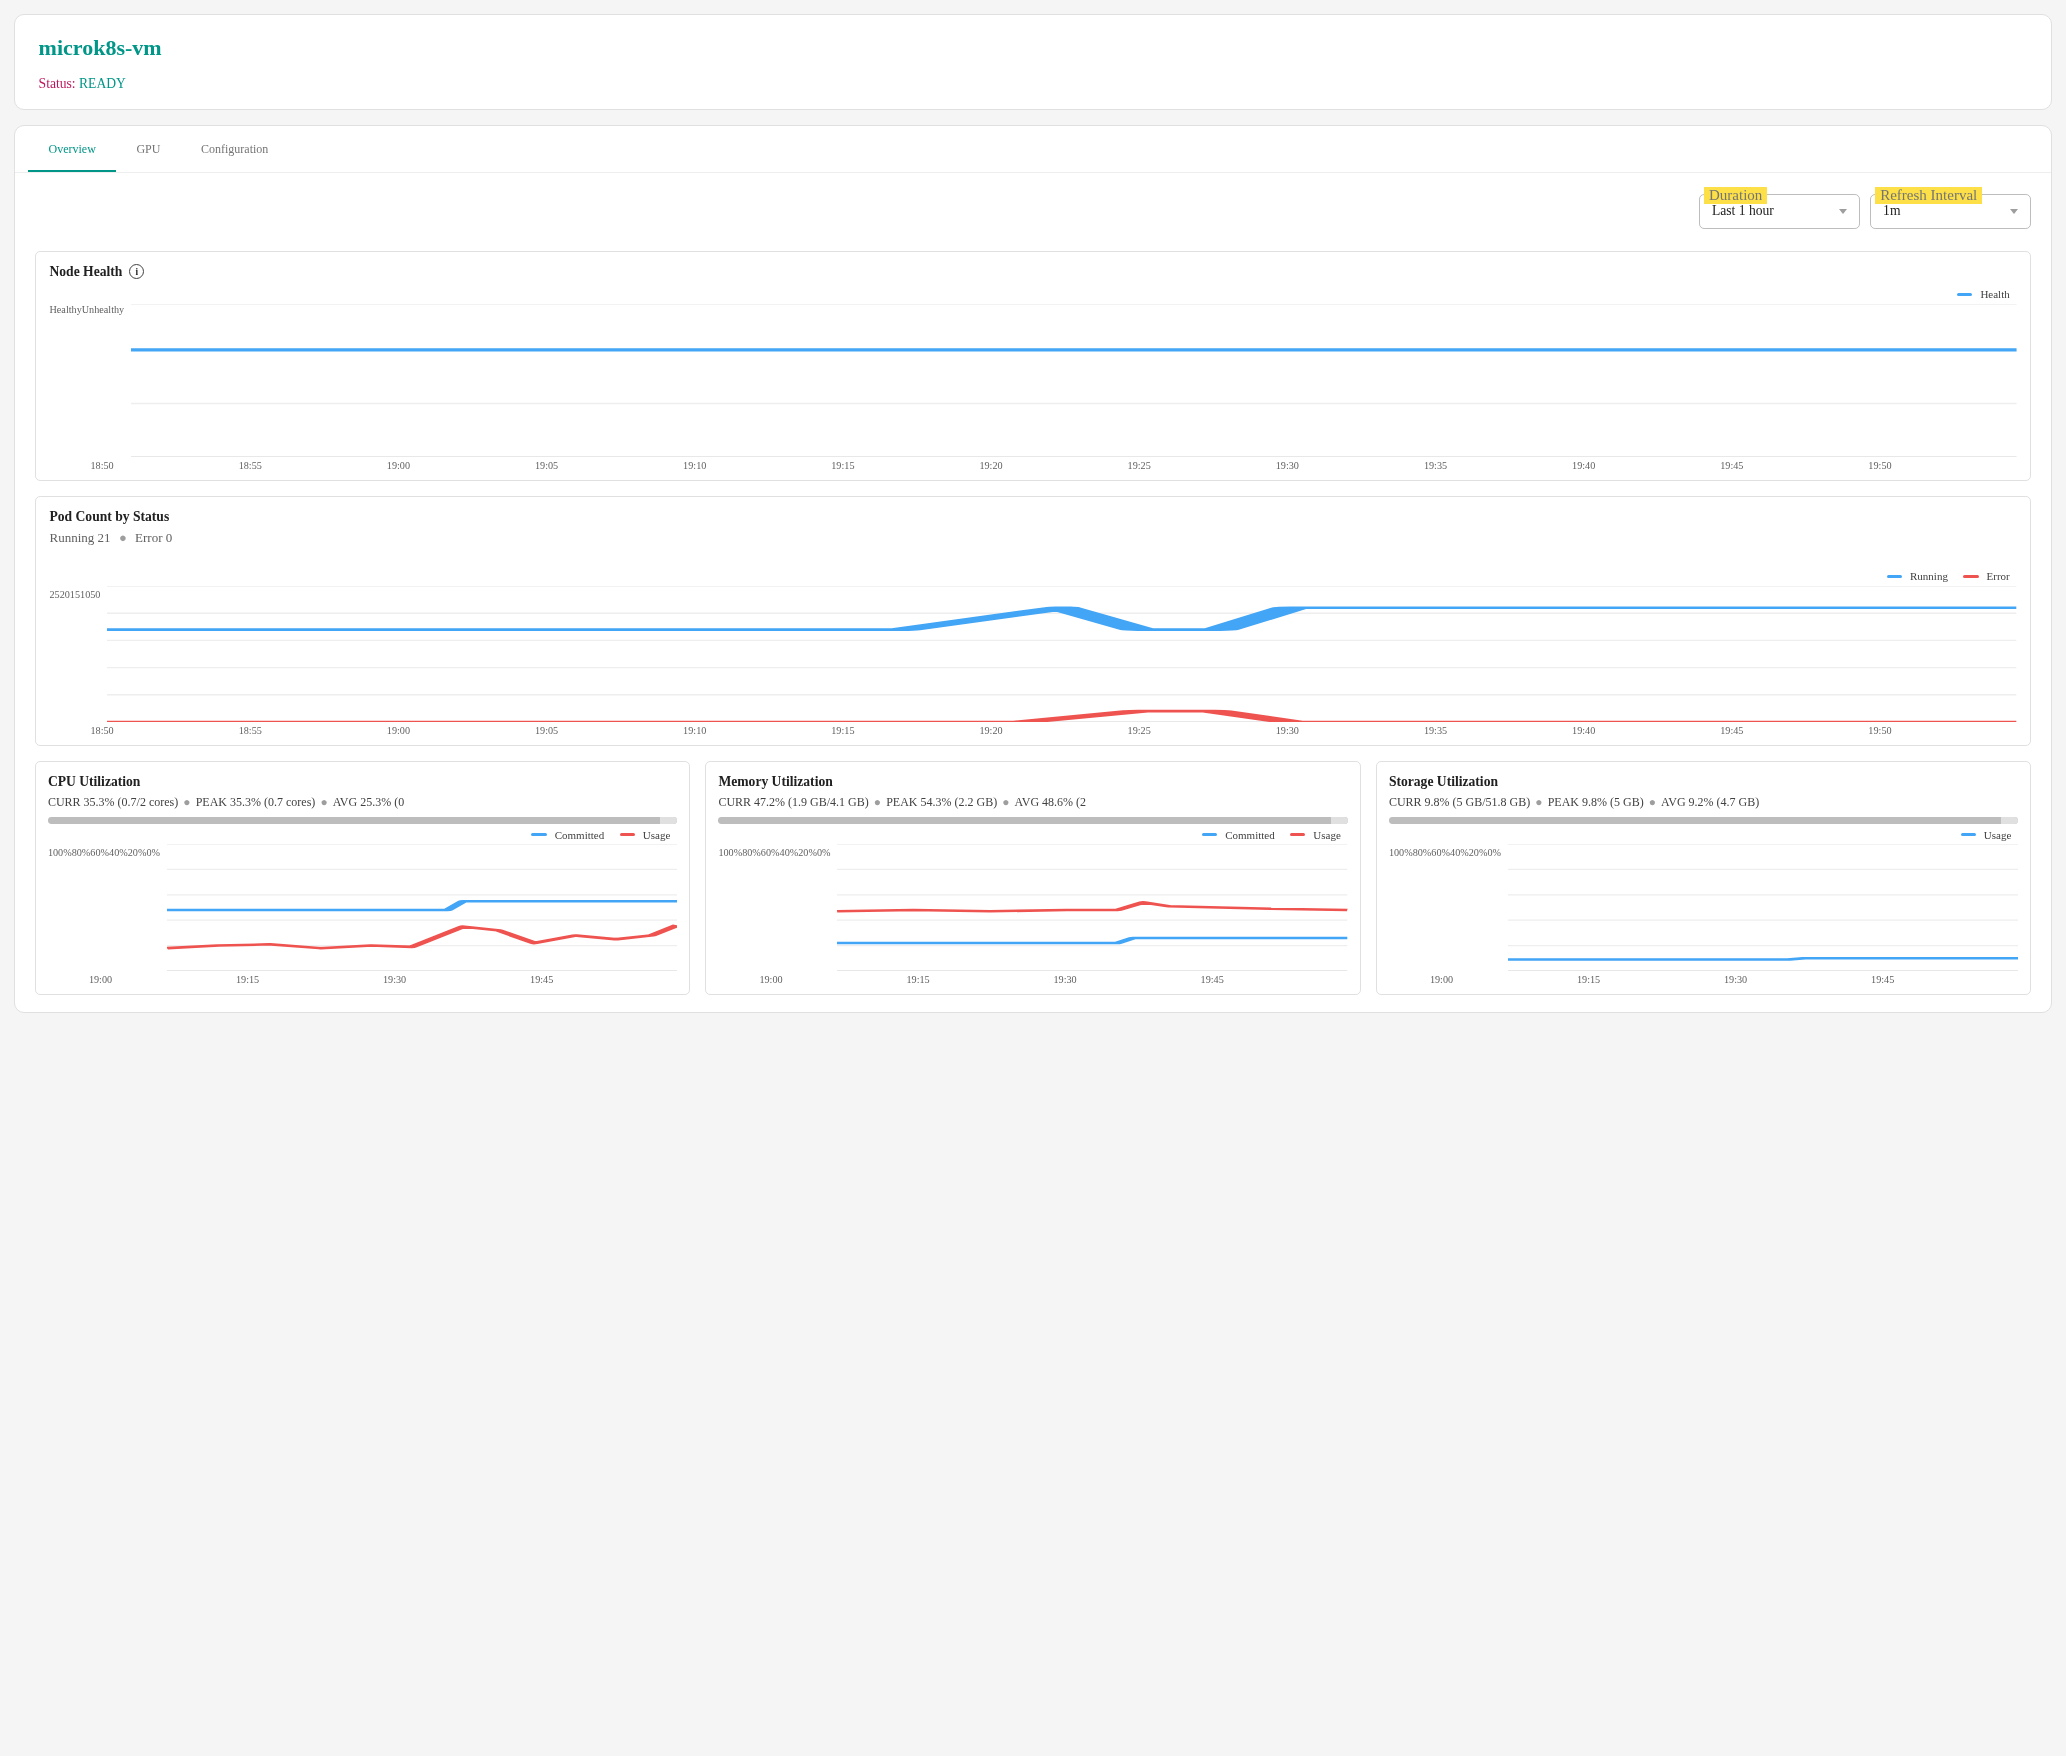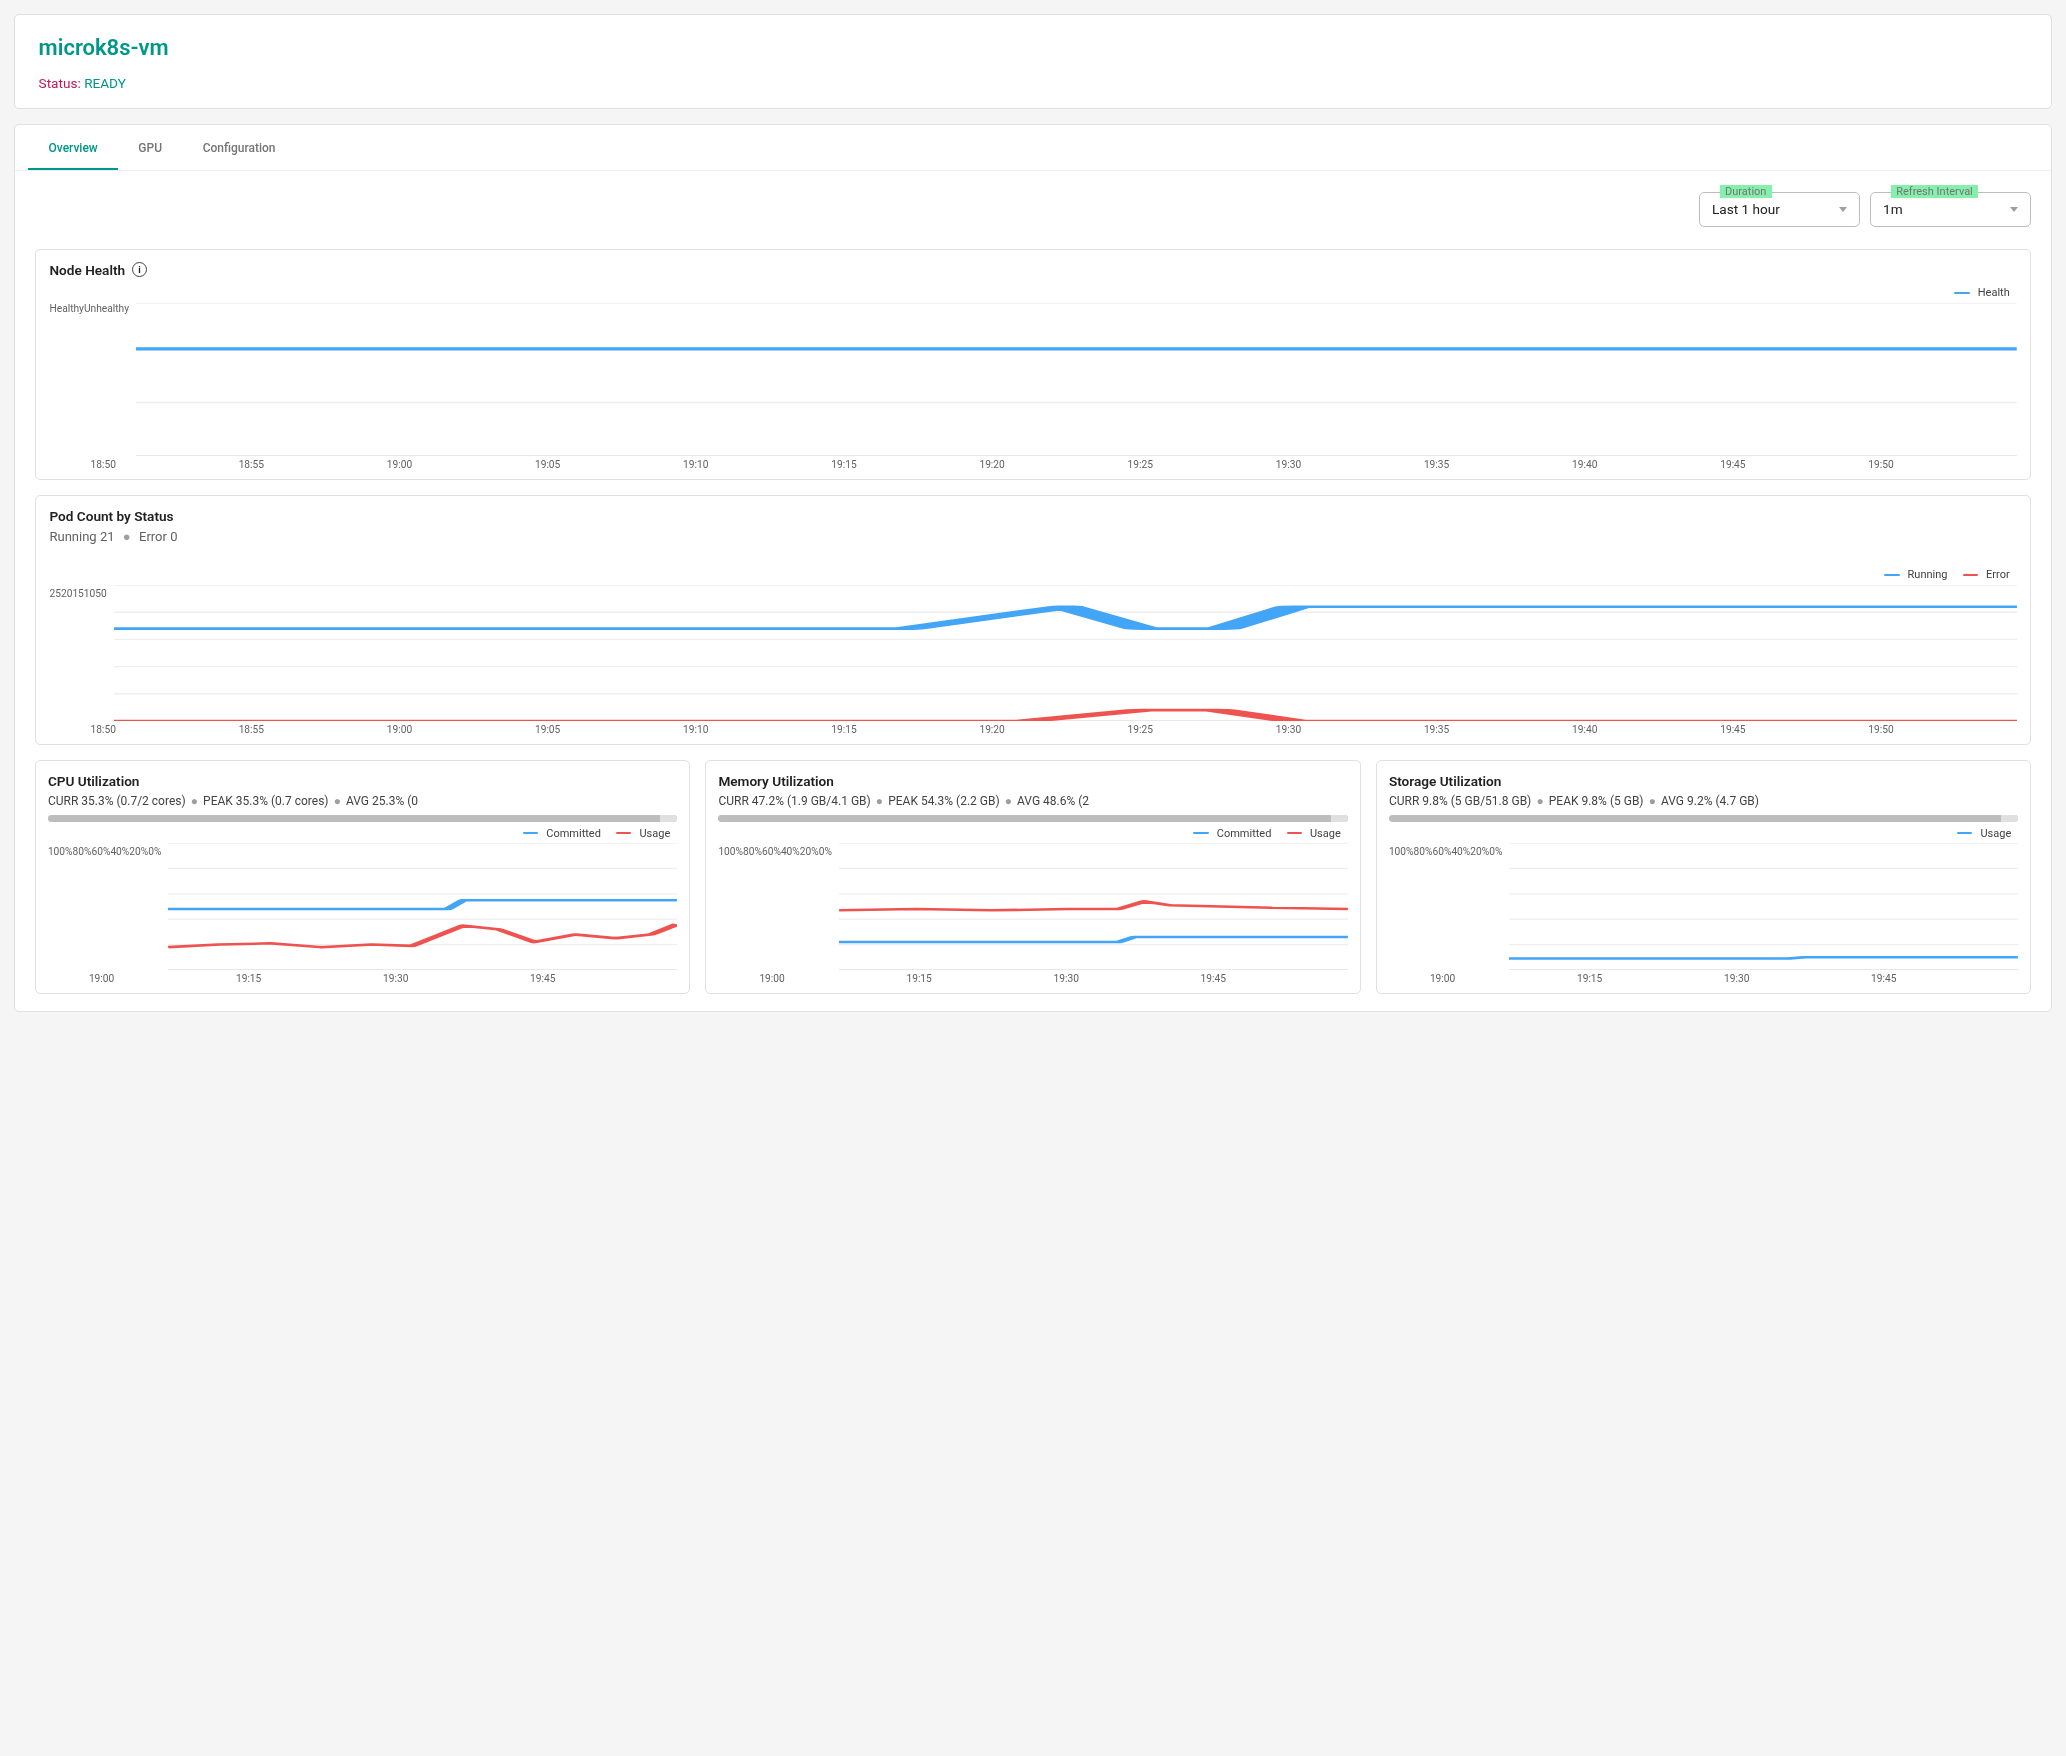--- a/index.html
+++ b/index.html
@@ -7,21 +7,22 @@
     margin: 0;
     padding: 13.6px;
     font-family: -apple-system, BlinkMacSystemFont, "Segoe UI", Roboto, "Helvetica Neue", Arial, sans-serif;
     background: #f5f5f5;
     color: #212121;
     font-size: 12px;
   }
   .card {
     background: #fff;
     border: 0.8px solid #e0e0e0;
-    border-radius: 5px;
+    border-radius: 10px;
+    font-family: Liberation Serif, serif;
   }
   
   .header-card { padding: 20.3px 24px 17px; }
   .vm-title {
     font-size: 22px;
     font-weight: 600;
     color: #009688;
     margin: 0 0 15.3px 0;
   }
   .status-row { font-size: 13.6px; }
@@ -46,24 +47,24 @@
   .controls {
     display: flex;
     justify-content: flex-end;
     gap: 10.2px;
     padding: 20.3px 20.3px 6.8px;
   }
   .select-wrap { position: relative; width: 161px; }
   .select-wrap.small { width: 161px; }
   .select-wrap .float-label {
     position: absolute;
-    top: -6.8px; left: 21px;
-    background: #86efac;
+    top: -6.8px; left: 5px;
+    background: #fde047;
     padding: 0 5.1px;
-    font-size: 11px;
+    font-size: 15px;
     color: #757575;
   }
   .select-box {
     display: flex;
     align-items: center;
     justify-content: space-between;
     border: 0.8px solid #bdbdbd;
     border-radius: 5.1px;
     padding: 8.5px 12px;
     font-size: 13.6px;

